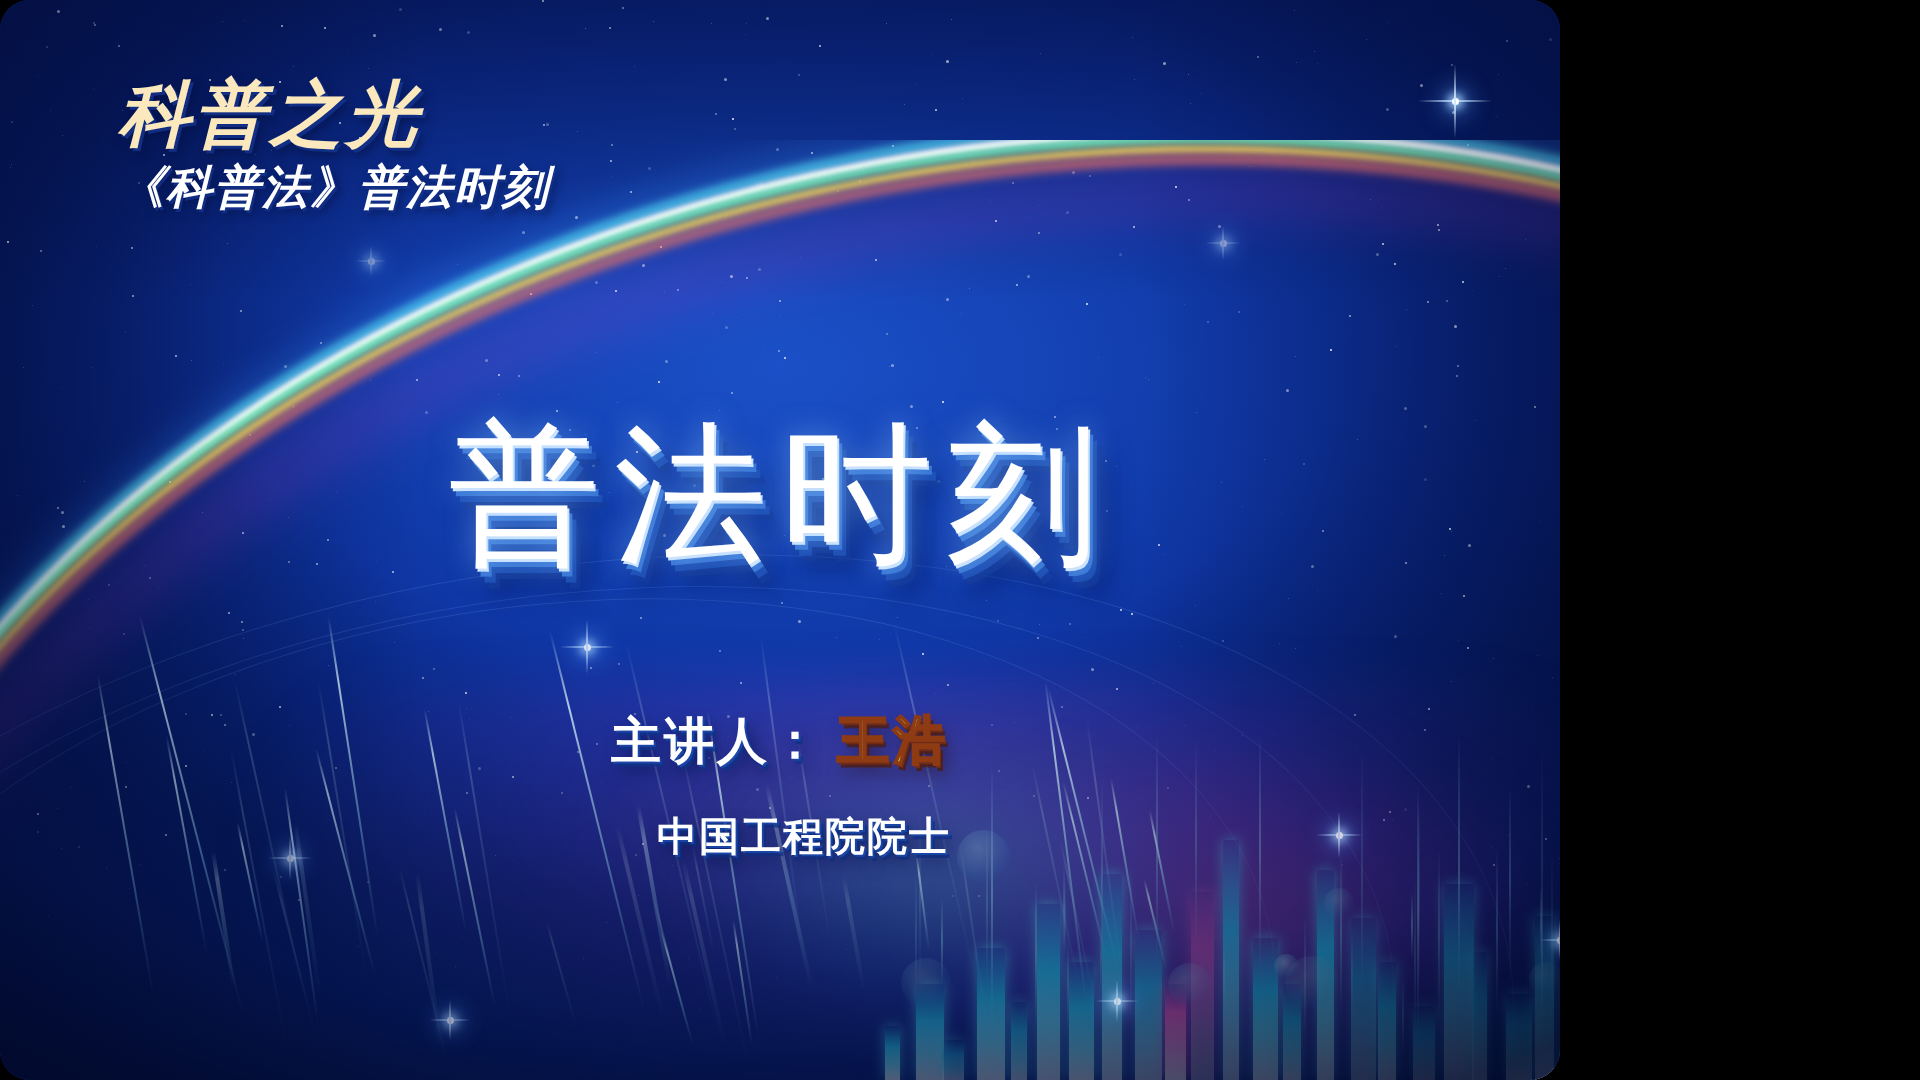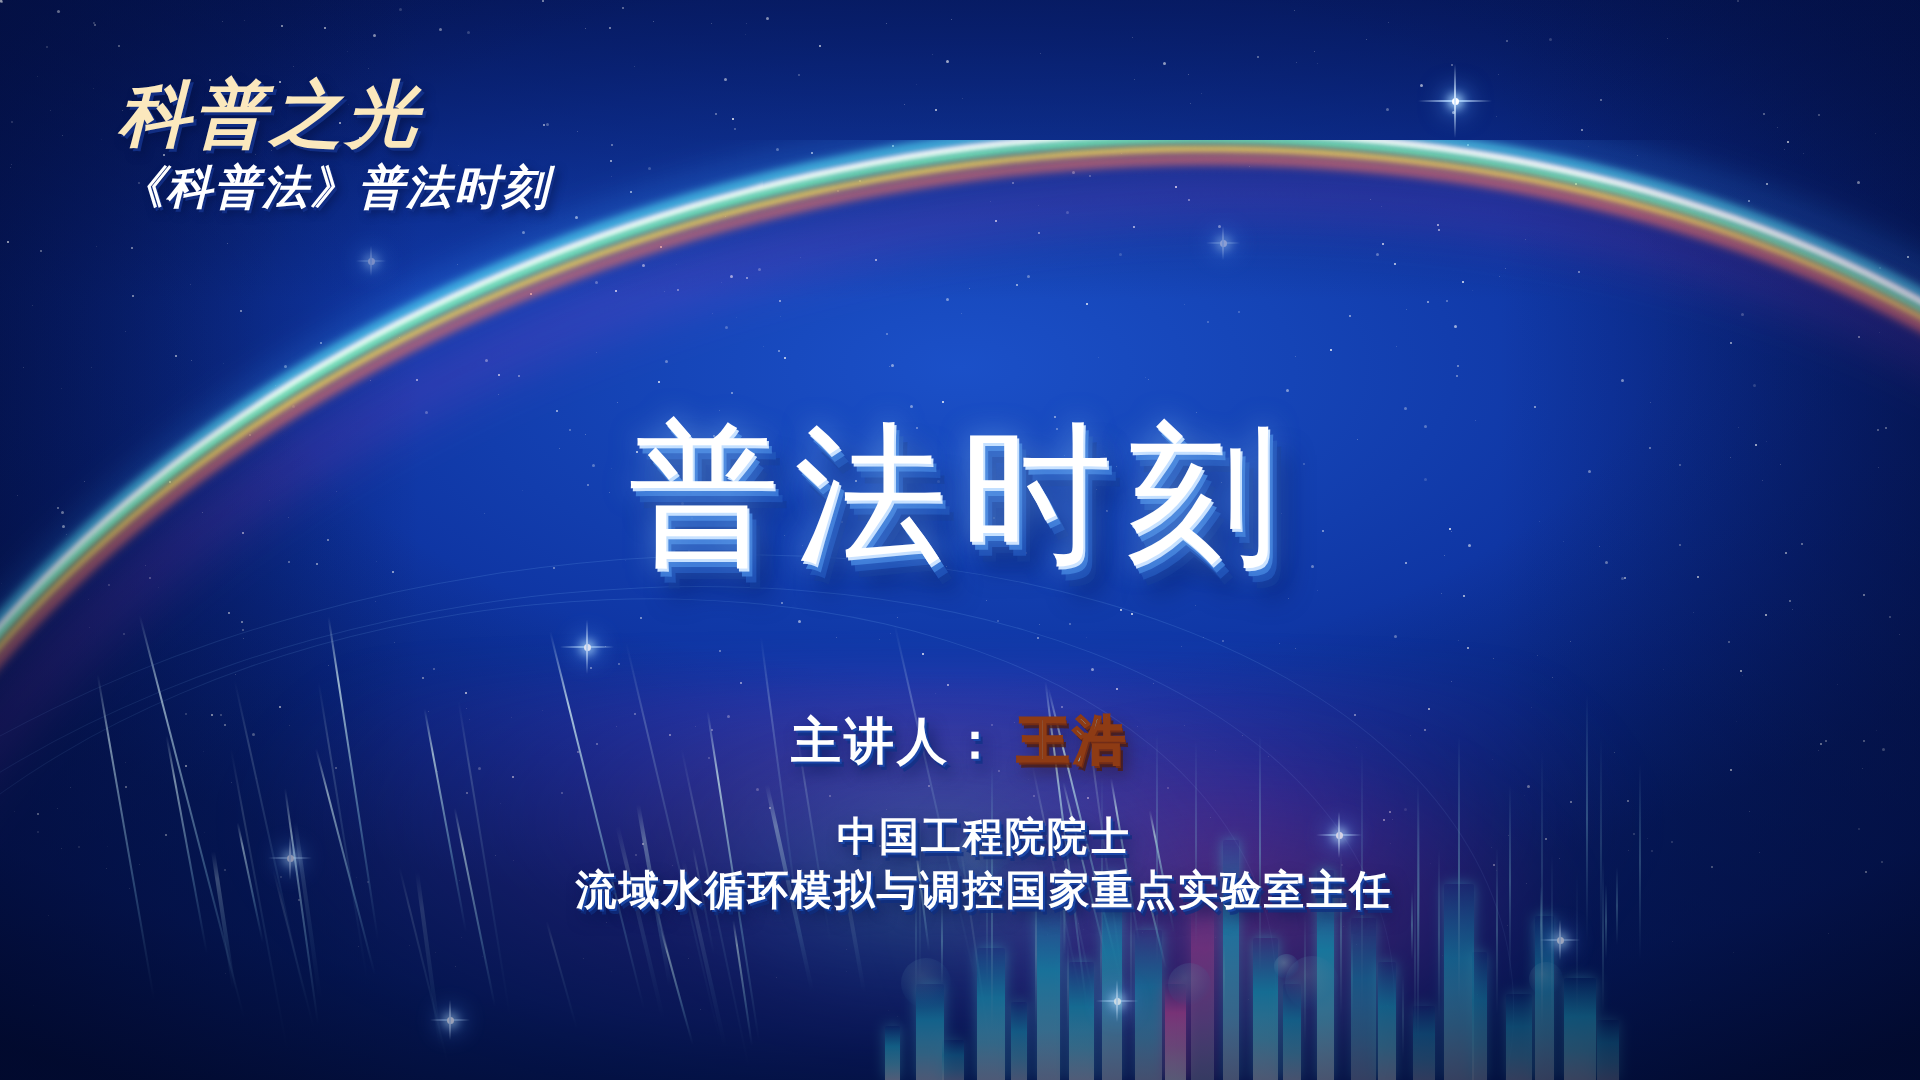--- a/index.html
+++ b/index.html
@@ -1,22 +1,23 @@
 <!DOCTYPE html>
 <html><head>
 <meta charset="utf-8">
 <style>
   html,body{margin:0;padding:0;background:#000;}
   body{font-family:"Liberation Sans","DejaVu Sans",sans-serif;}
 
   #stage{
     position:relative;
-    width:1920px;height:1080px;
+    width:1560px;height:1080px;
     overflow:hidden;
     background:#0b2a8e;
+    border-radius:30px;
   }
 
   
   .bg-base{
     position:absolute;inset:0;
     background:
       radial-gradient(ellipse 62% 52% at 50% 34%, #1b50c8 0%, #1544b6 28%, #0f36a4 55%, #0a2a8c 78%, #07216f 100%);
   }
   .bg-vignette{
     position:absolute;inset:0;
@@ -177,21 +178,21 @@
 
   .speaker-wrap{position:absolute;left:0;right:0;top:706px;text-align:center;white-space:nowrap;}
   .speaker-label{
     font-size:50px;font-weight:bold;color:#ffffff;letter-spacing:3px;
     text-shadow:
       2px 2px 0 rgba(26,72,170,.95),
       4px 5px 0 rgba(16,50,135,.8),
       6px 9px 16px rgba(3,18,72,.8);
   }
   .speaker-name{
-    font-size:52px;font-weight:bold;color:#7dd3fc;letter-spacing:4px;margin-left:14px;
+    font-size:52px;font-weight:bold;color:#bef264;letter-spacing:4px;margin-left:14px;
     -webkit-text-stroke:2px #8e3b14;
     text-shadow:
       2px 3px 0 rgba(120,45,18,.9),
       4px 6px 0 rgba(80,28,10,.75),
       6px 10px 16px rgba(40,10,5,.6);
   }
 
   .credentials{position:absolute;left:0;right:0;top:810px;text-align:center;padding-left:48px;}
   .cred-line{
     font-size:40px;font-weight:bold;color:#ffffff;letter-spacing:2px;line-height:1.32;
@@ -396,16 +397,15 @@
   <div class="title-wrap">
     <span class="main-title">普法时刻</span>
   </div>
 
   <div class="speaker-wrap">
     <span class="speaker-label">主讲人：</span><span class="speaker-name">王浩</span>
   </div>
 
   <div class="credentials">
     <div class="cred-line l1">中国工程院院士</div>
-    <div class="cred-line l2">流域水循环模拟与调控国家重点实验室主任</div>
   </div>
 
 </div>
 
 </body></html>

